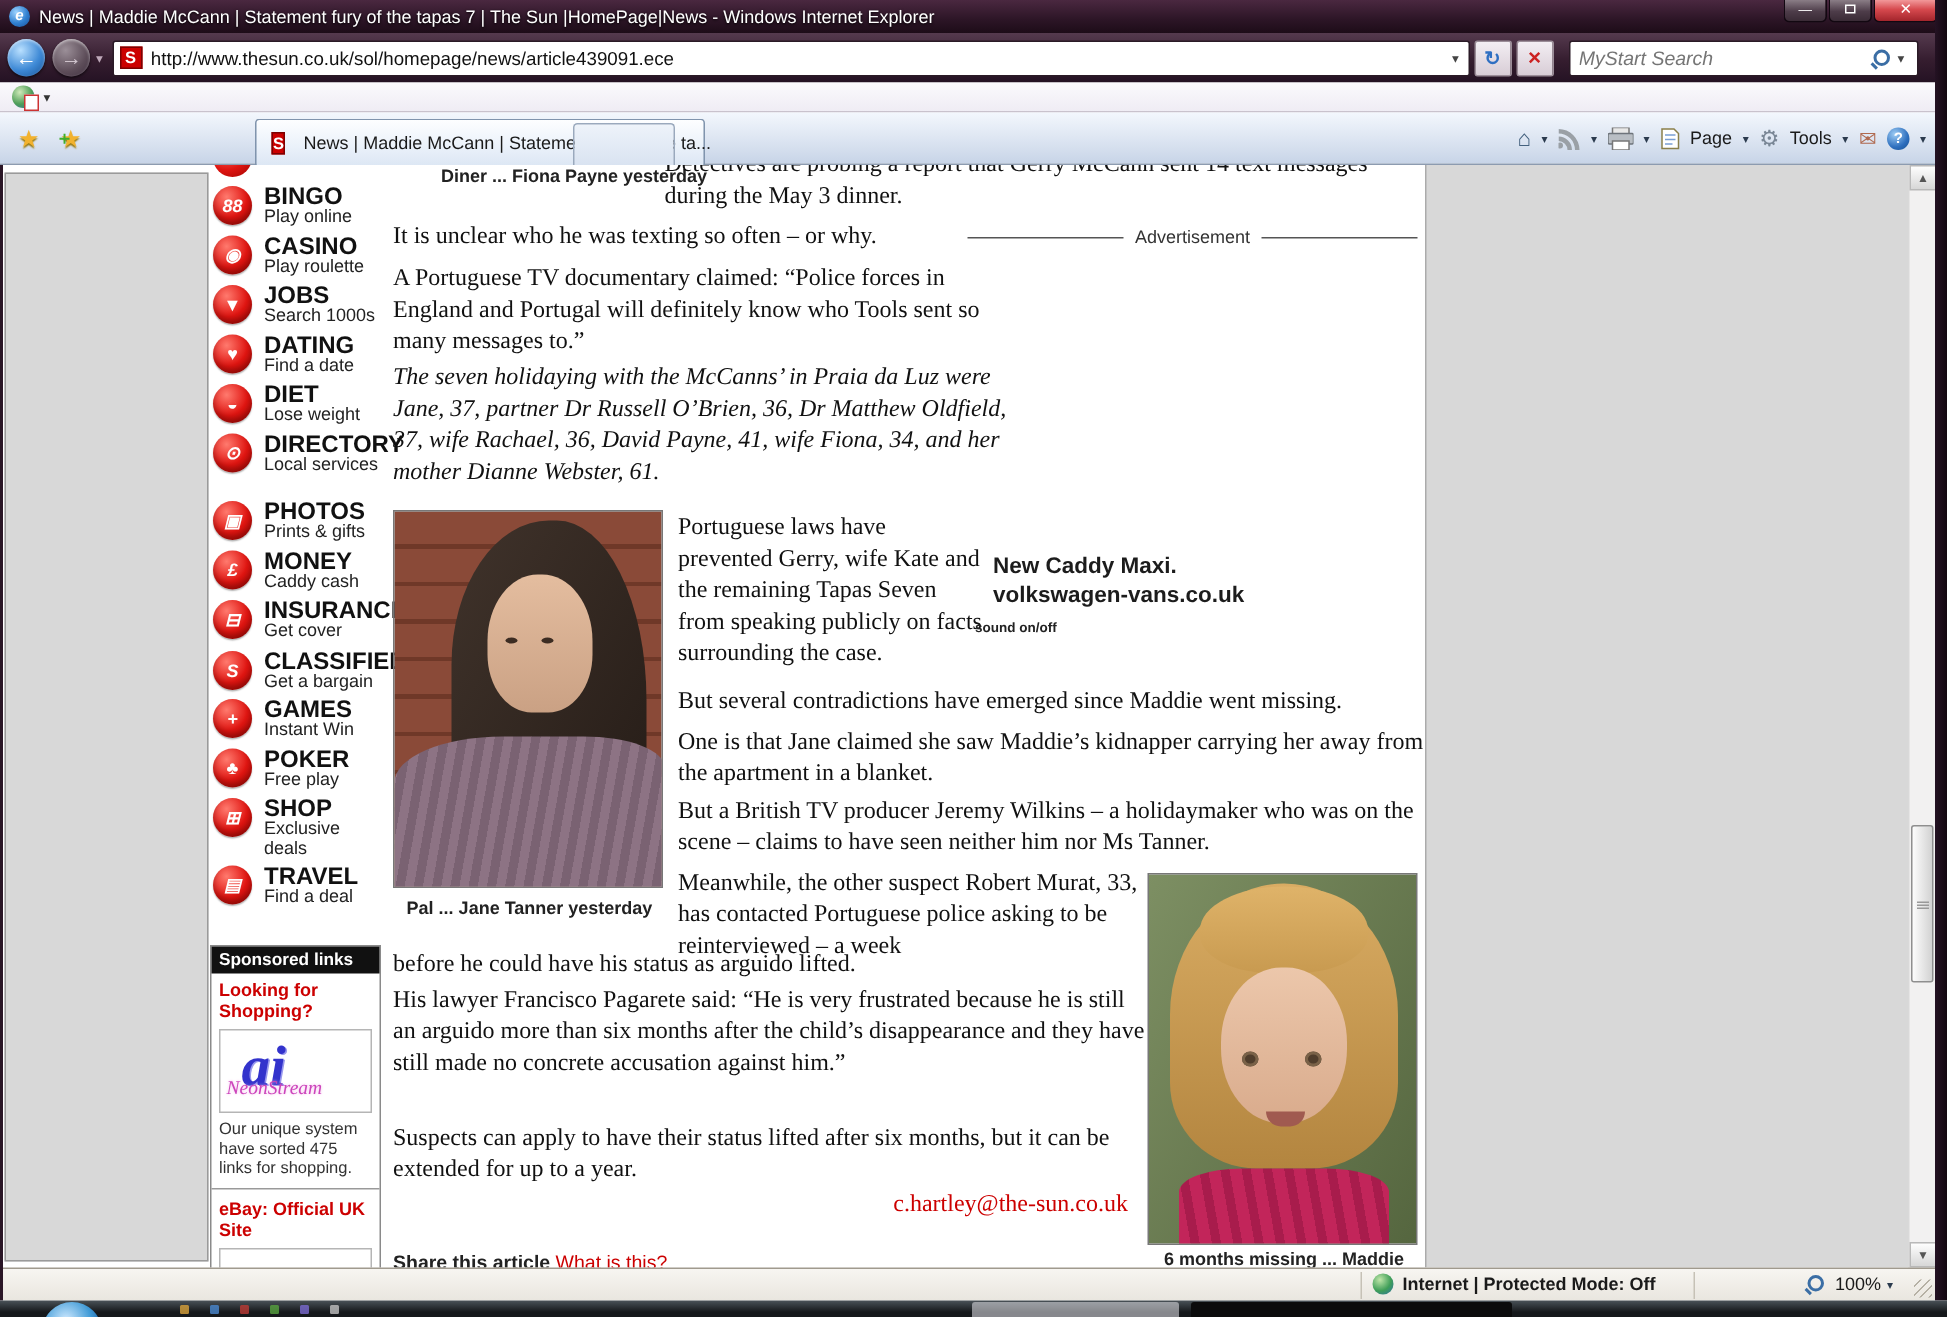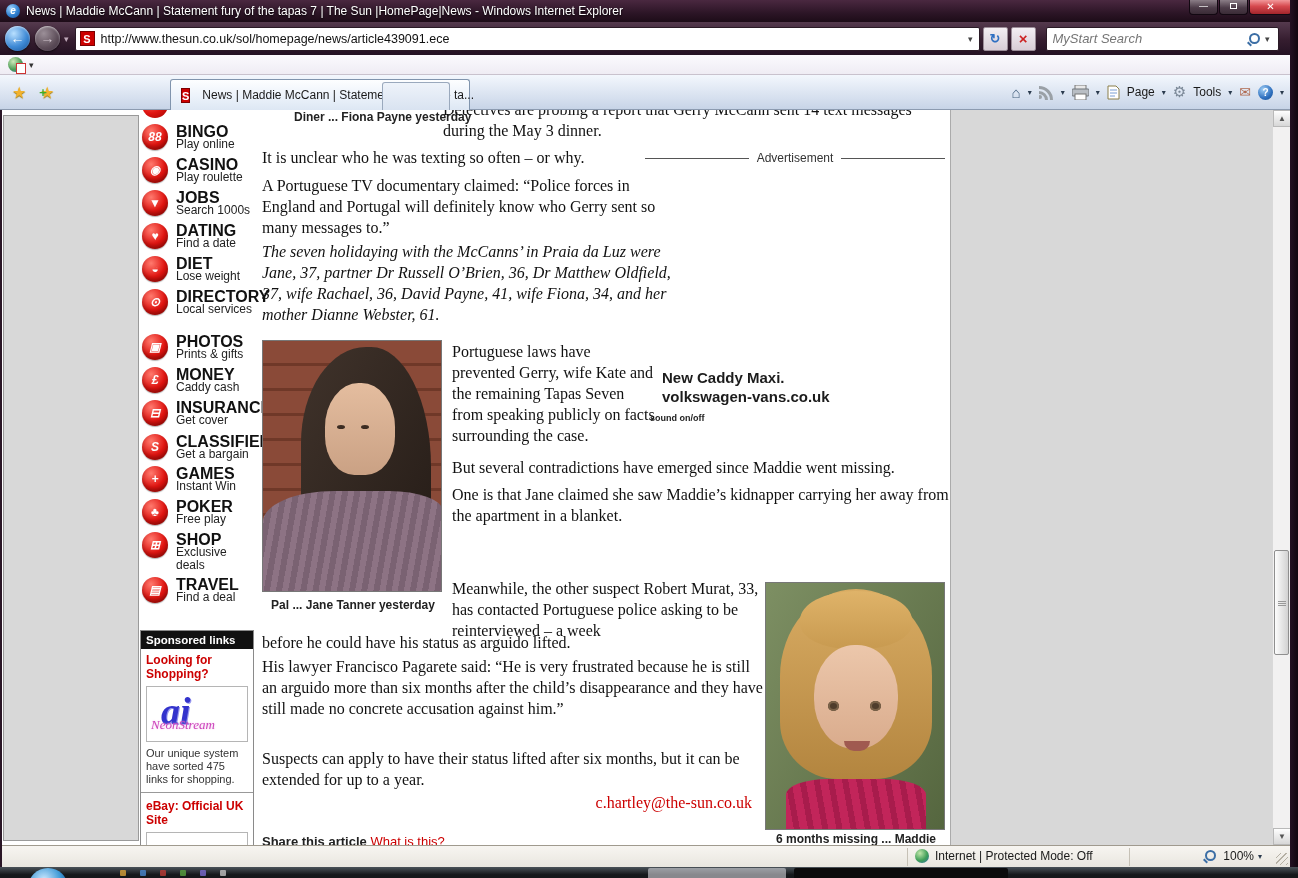--- a/index.html
+++ b/index.html
@@ -193,21 +193,21 @@
     background:linear-gradient(90deg,#fdfdfd,#d2d2d2); border:1px solid #8f8f8f; border-radius:2px; }
   .sb-grip{ position:absolute; left:3px; top:50px; width:8px; border-top:1px solid #999;
     box-shadow:0 2px 0 #999,0 4px 0 #999; }
   .win-right{ position:absolute; top:0; right:0; width:8px; height:867px;
     background:linear-gradient(90deg,#241223,#120710); }
   .win-left{ position:absolute; top:110px; left:0; width:2px; height:757px; background:#2a1626; }
   
   .statusbar{ position:absolute; top:845px; left:2px; width:1288px; height:22px;
     background:linear-gradient(#f7f5f1,#e9e6df); border-top:1px solid #a09a8e;
     font-size:12px; color:#1a1a1a; }
-  .zone{ position:absolute; left:913px; top:3px; display:flex; align-items:center; gap:6px; }
+  .zone{ position:absolute; left:913px; top:3px; display:flex; align-items:center; gap:6px;font-weight:bold; }
   .globe2{ width:14px; height:14px; border-radius:50%;
     background:radial-gradient(circle at 35% 30%,#bfe6a9,#3f9e58 55%,#2d6ea8); }
   .zoomctl{ position:absolute; right:28px; top:3px; display:flex; align-items:center; gap:4px; }
   .statussep{ position:absolute; top:2px; width:1px; height:18px; background:#c6c1b6; }
   .grip{ position:absolute; right:2px; bottom:2px; width:12px; height:12px;
     background:repeating-linear-gradient(135deg,transparent 0 3px,#b5b0a4 3px 4px); }
   
   .taskbar{ position:absolute; top:867px; left:0; width:1298px; height:11px;
     background:linear-gradient(#4a5258,#15181b 70%); overflow:hidden; }
   .orb{ position:absolute; left:28px; top:1px; width:40px; height:40px; border-radius:50%;
@@ -385,21 +385,21 @@
     </div>
 
     <div class="cap" style="left:260px; top:0px;padding-left:32px;">Diner ... Fiona Payne yesterday</div>
     <p class="ser" style="left:441px; top:-11px; width:475px;">Detectives are probing a report that Gerry McCann sent 14 text messages during the May 3 dinner.</p>
     <p class="ser" style="left:260px; top:37px; width:420px;">It is unclear who he was texting so often – or why.</p>
 
     <div class="addiv" style="left:643px; top:41px; width:300px;">
         <span>Advertisement</span>
       </div>
 
-    <p class="ser" style="left:260px; top:65px; width:400px;">A Portuguese TV documentary claimed: “Police forces in England and Portugal will definitely know who Gerry sent so many messages to.”</p>
+    <p class="ser" style="left:260px; top:65px; width:400px;">A Portuguese TV documentary claimed: “Police forces in England and Portugal will definitely know who Tools sent so many messages to.”</p>
     <p class="ser" style="left:260px; top:131px; width:410px;font-style:italic;">The seven holidaying with the McCanns’ in Praia da Luz were Jane, 37, partner Dr Russell O’Brien, 36, Dr Matthew Oldfield, 37, wife Rachael, 36, David Payne, 41, wife Fiona, 34, and her mother Dianne Webster, 61.</p>
 
     <div class="photo jane">
       <span class="hair"></span>
         <span class="face"></span>
       <span class="eye" style="left:74px;"></span>
         <span class="eye" style="left:98px;"></span>
       <span class="cardi"></span>
     </div>
     <div class="cap" style="left:260px; top:488px; width:182px; text-align:center;">Pal ... Jane Tanner yesterday</div>
@@ -407,20 +407,21 @@
     <p class="ser" style="left:450px; top:231px; width:205px;">Portuguese laws have prevented Gerry, wife Kate and the remaining Tapas Seven from speaking publicly on facts surrounding the case.</p>
 
     <div class="vw-ad" style="left:660px; top:258px;">
       <div>New Caddy Maxi.</div>
         <div>volkswagen-vans.co.uk</div>
     </div>
     <div class="sound" style="left:648px; top:303px;">sound on/off</div>
 
     <p class="ser" style="left:450px; top:374px; width:500px;">One is that Jane claimed she saw Maddie’s kidnapper carrying her away from the apartment in a blanket.</p>
     <p class="ser" style="left:450px; top:347px; width:500px;">But several contradictions have emerged since Maddie went missing.</p>
+    <p class="ser" style="left:450px; top:420px; width:500px;">But a British TV producer Jeremy Wilkins – a holidaymaker who was on the scene – claims to have seen neither him nor Ms Tanner.</p>
 
     <div class="photo maddie">
       <span class="hair"></span>
         <span class="fringe"></span>
         <span class="face"></span>
       <span class="eye" style="left:62px;"></span>
         <span class="eye" style="left:104px;"></span>
       <span class="mouth"></span>
         <span class="dress"></span>
     </div>

